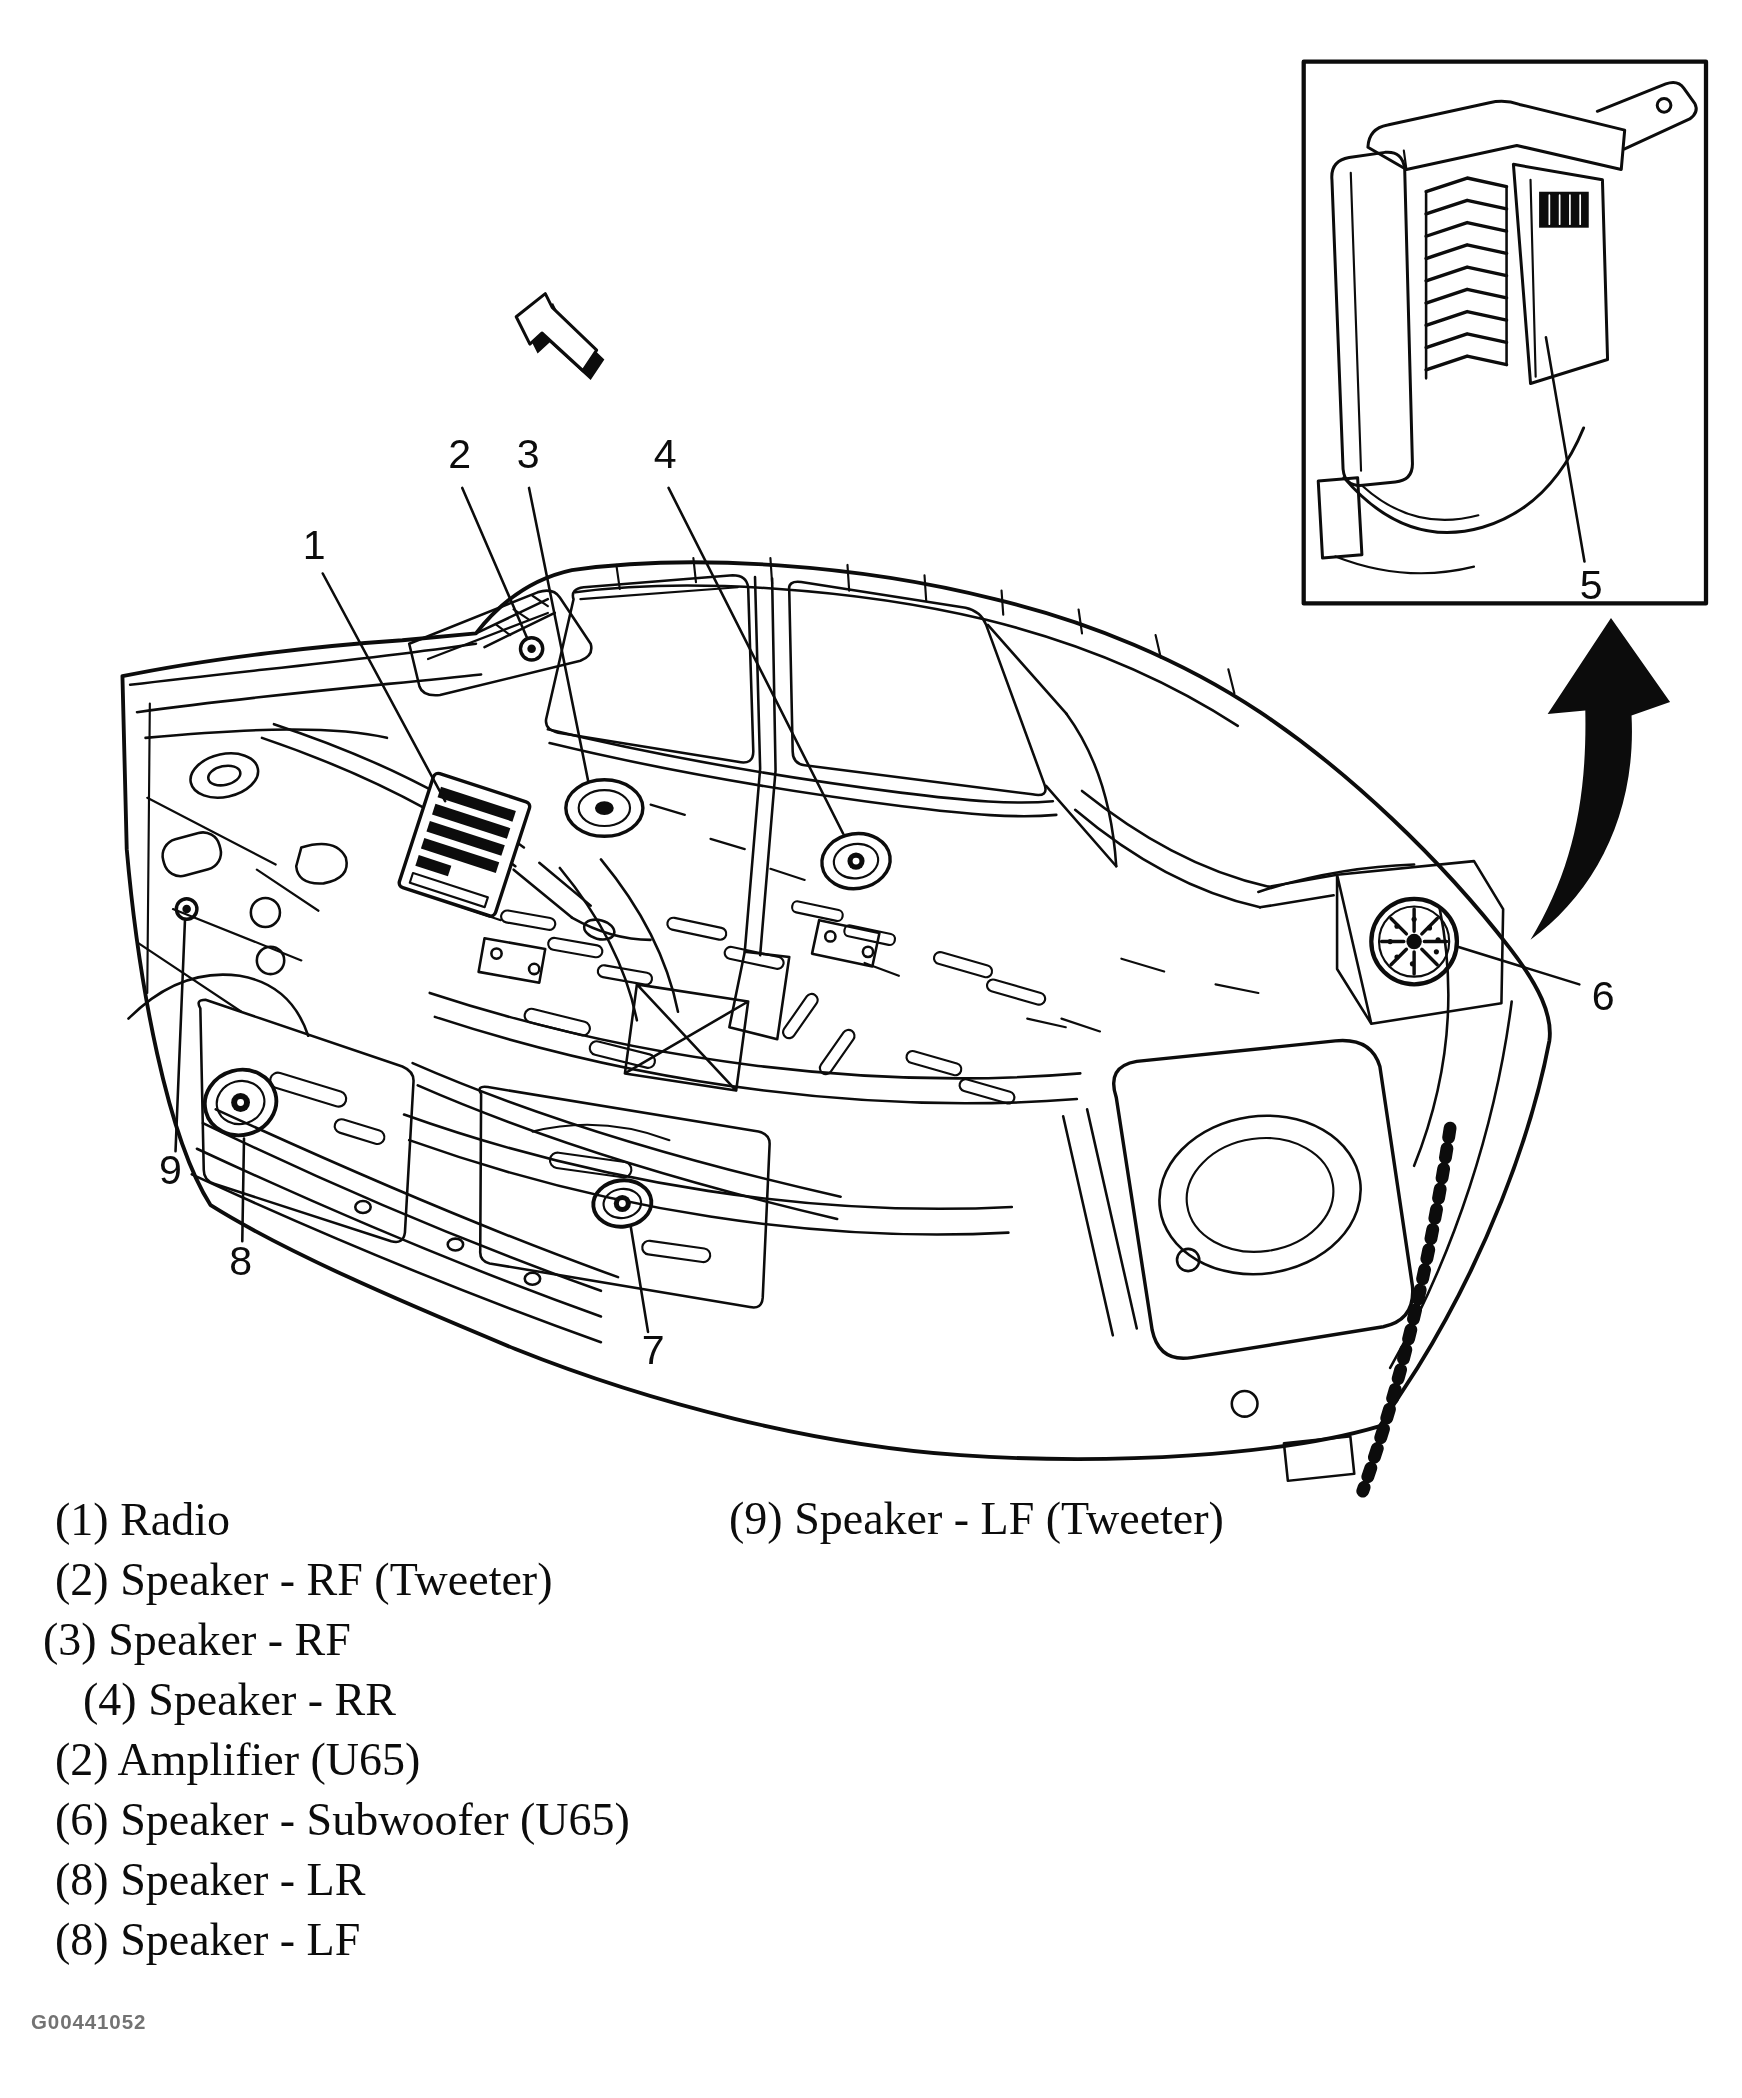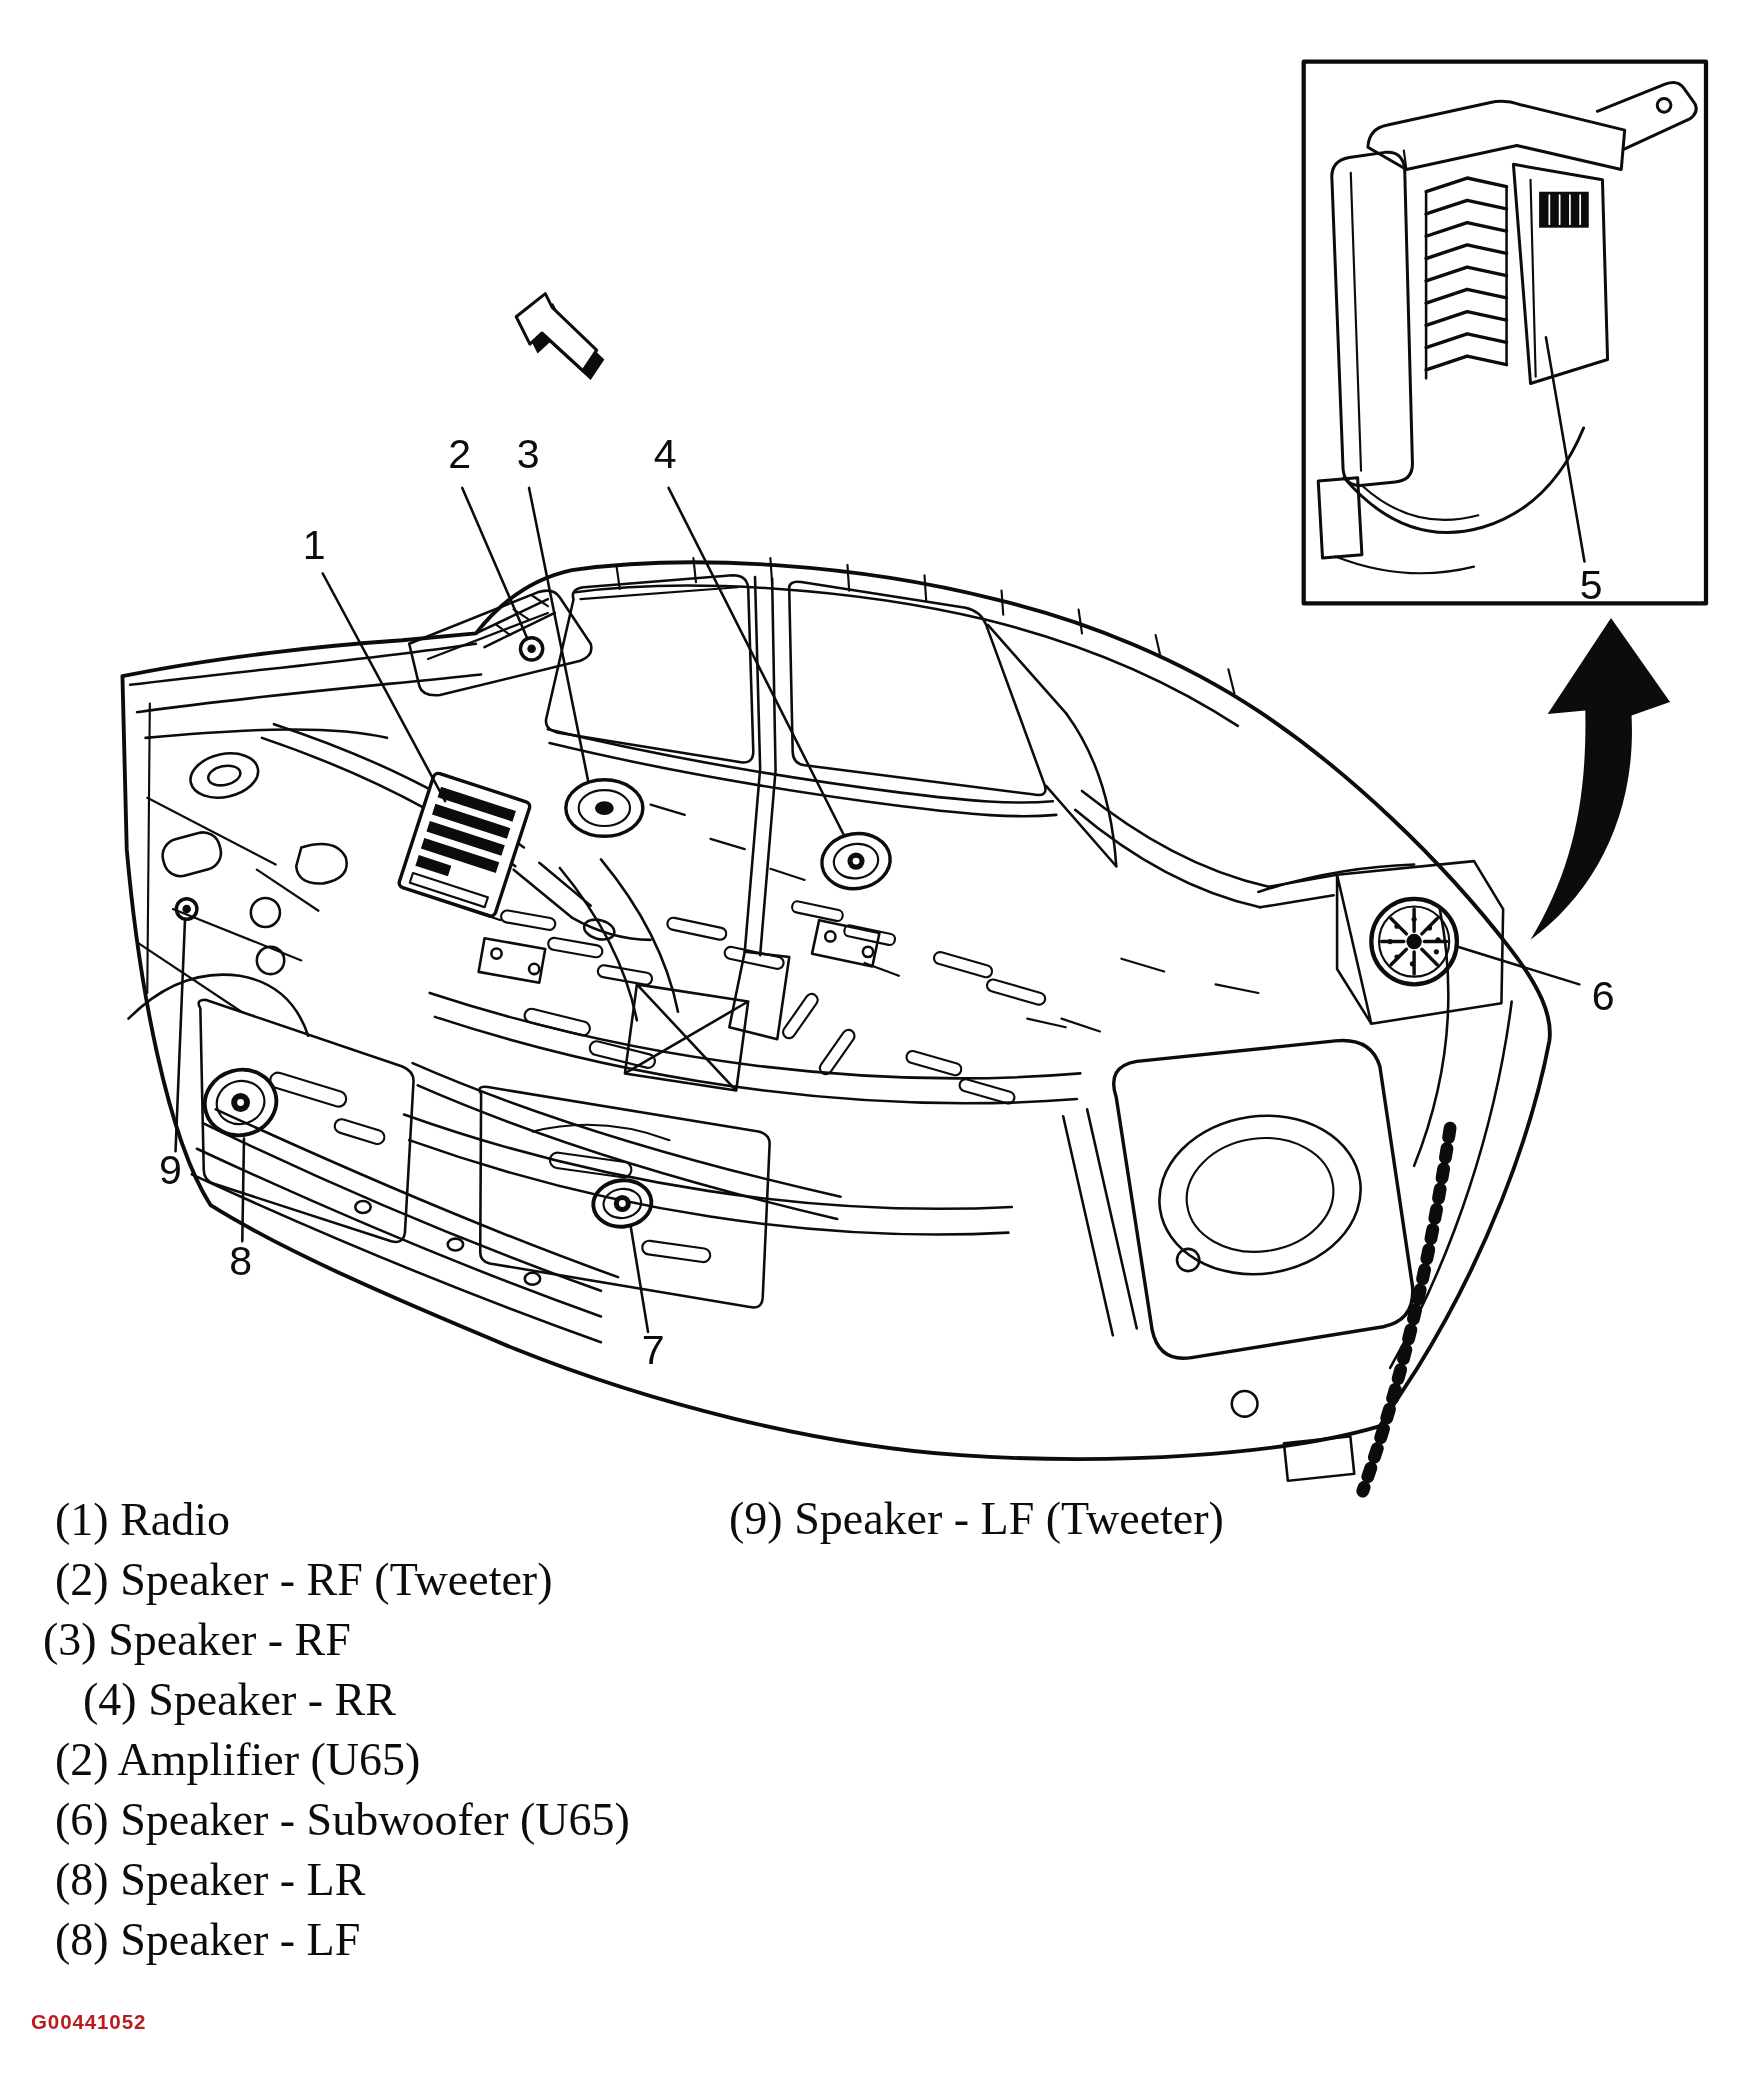--- a/index.html
+++ b/index.html
@@ -2,21 +2,21 @@
 <html style="font-size:13.7px"><head>
 <meta charset="utf-8">
 <style>
   html,body{margin:0;padding:0;background:#ffffff;}
   .page{position:relative;width:1742px;height:2098px;background:#ffffff;overflow:hidden;
         font-family:"Liberation Serif",serif;color:#0c0c0c;}
   .diagram-svg{position:absolute;left:0;top:0;width:1742px;height:2098px;}
   .legend-item{position:absolute;white-space:nowrap;font-size:46px;line-height:45px;
                font-family:"Liberation Serif",serif;color:#0c0c0c;}
   .figure-id{position:absolute;left:31px;top:2010px;font-family:"Liberation Sans",sans-serif;
-             font-size:20.5px;font-weight:700;letter-spacing:0.9px;color:#b91c1c;}
+             font-size:20.5px;font-weight:700;letter-spacing:0.9px;color:#737373;}
   .callout-num{font-family:"Liberation Sans",sans-serif;font-size:48px;fill:#0c0c0c;}
   .ln{stroke:#0c0c0c;fill:none;stroke-linecap:round;stroke-linejoin:round;}
 </style>
 </head>
 <body>
 
 <div class="page">
 
 <svg class="diagram-svg" viewBox="0 0 2035 2451" xmlns="http://www.w3.org/2000/svg">
 

